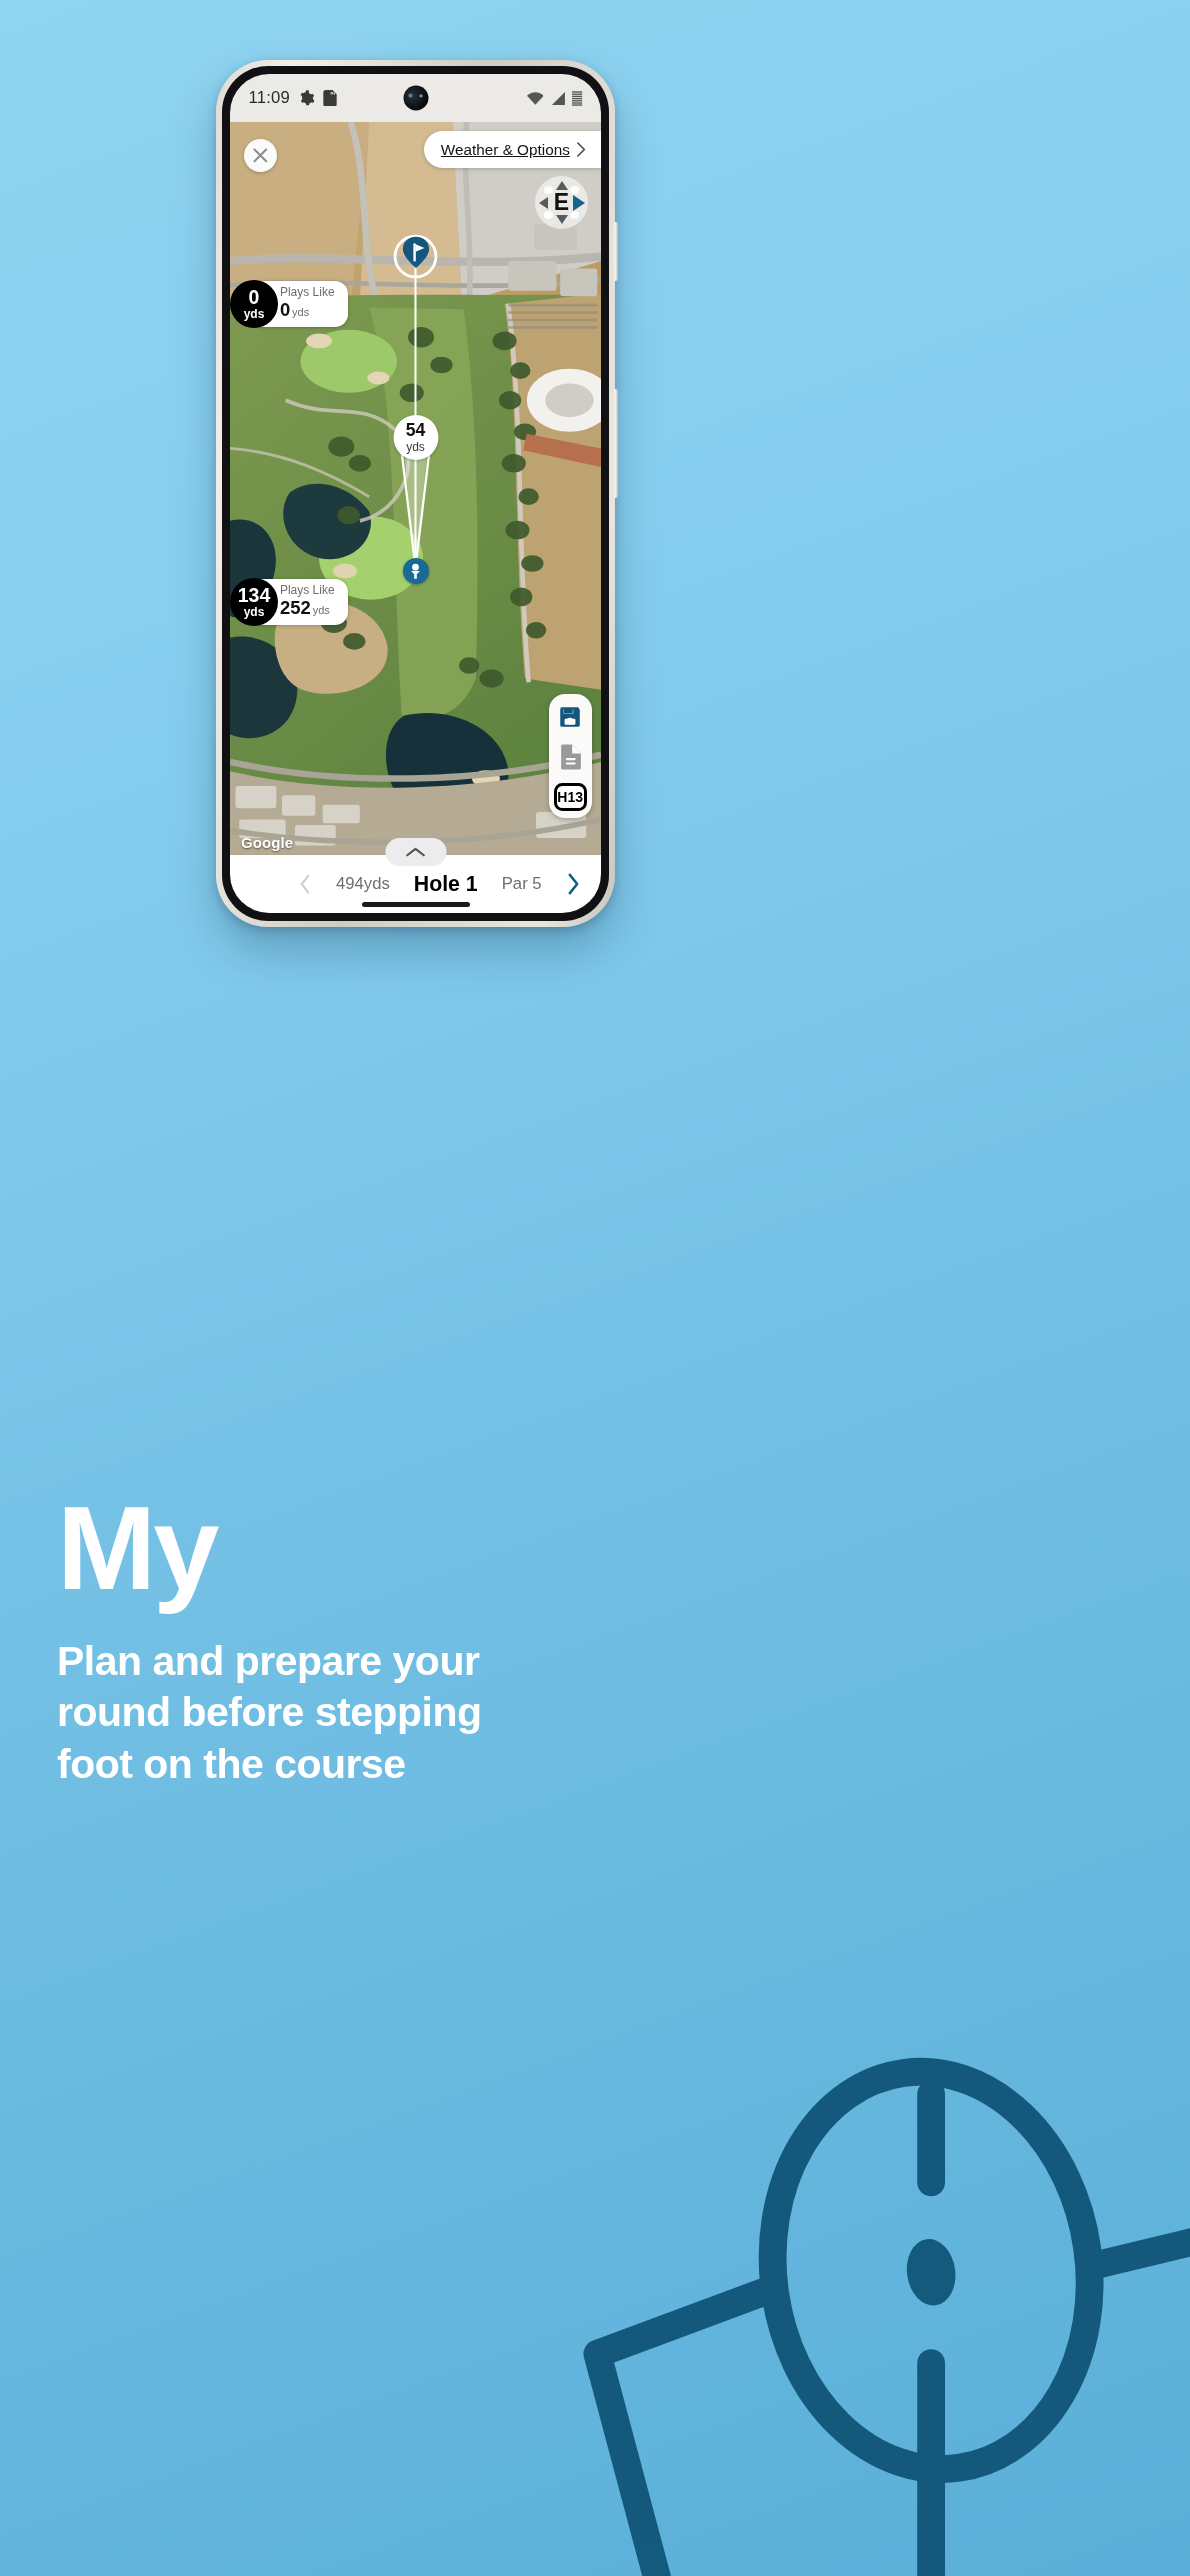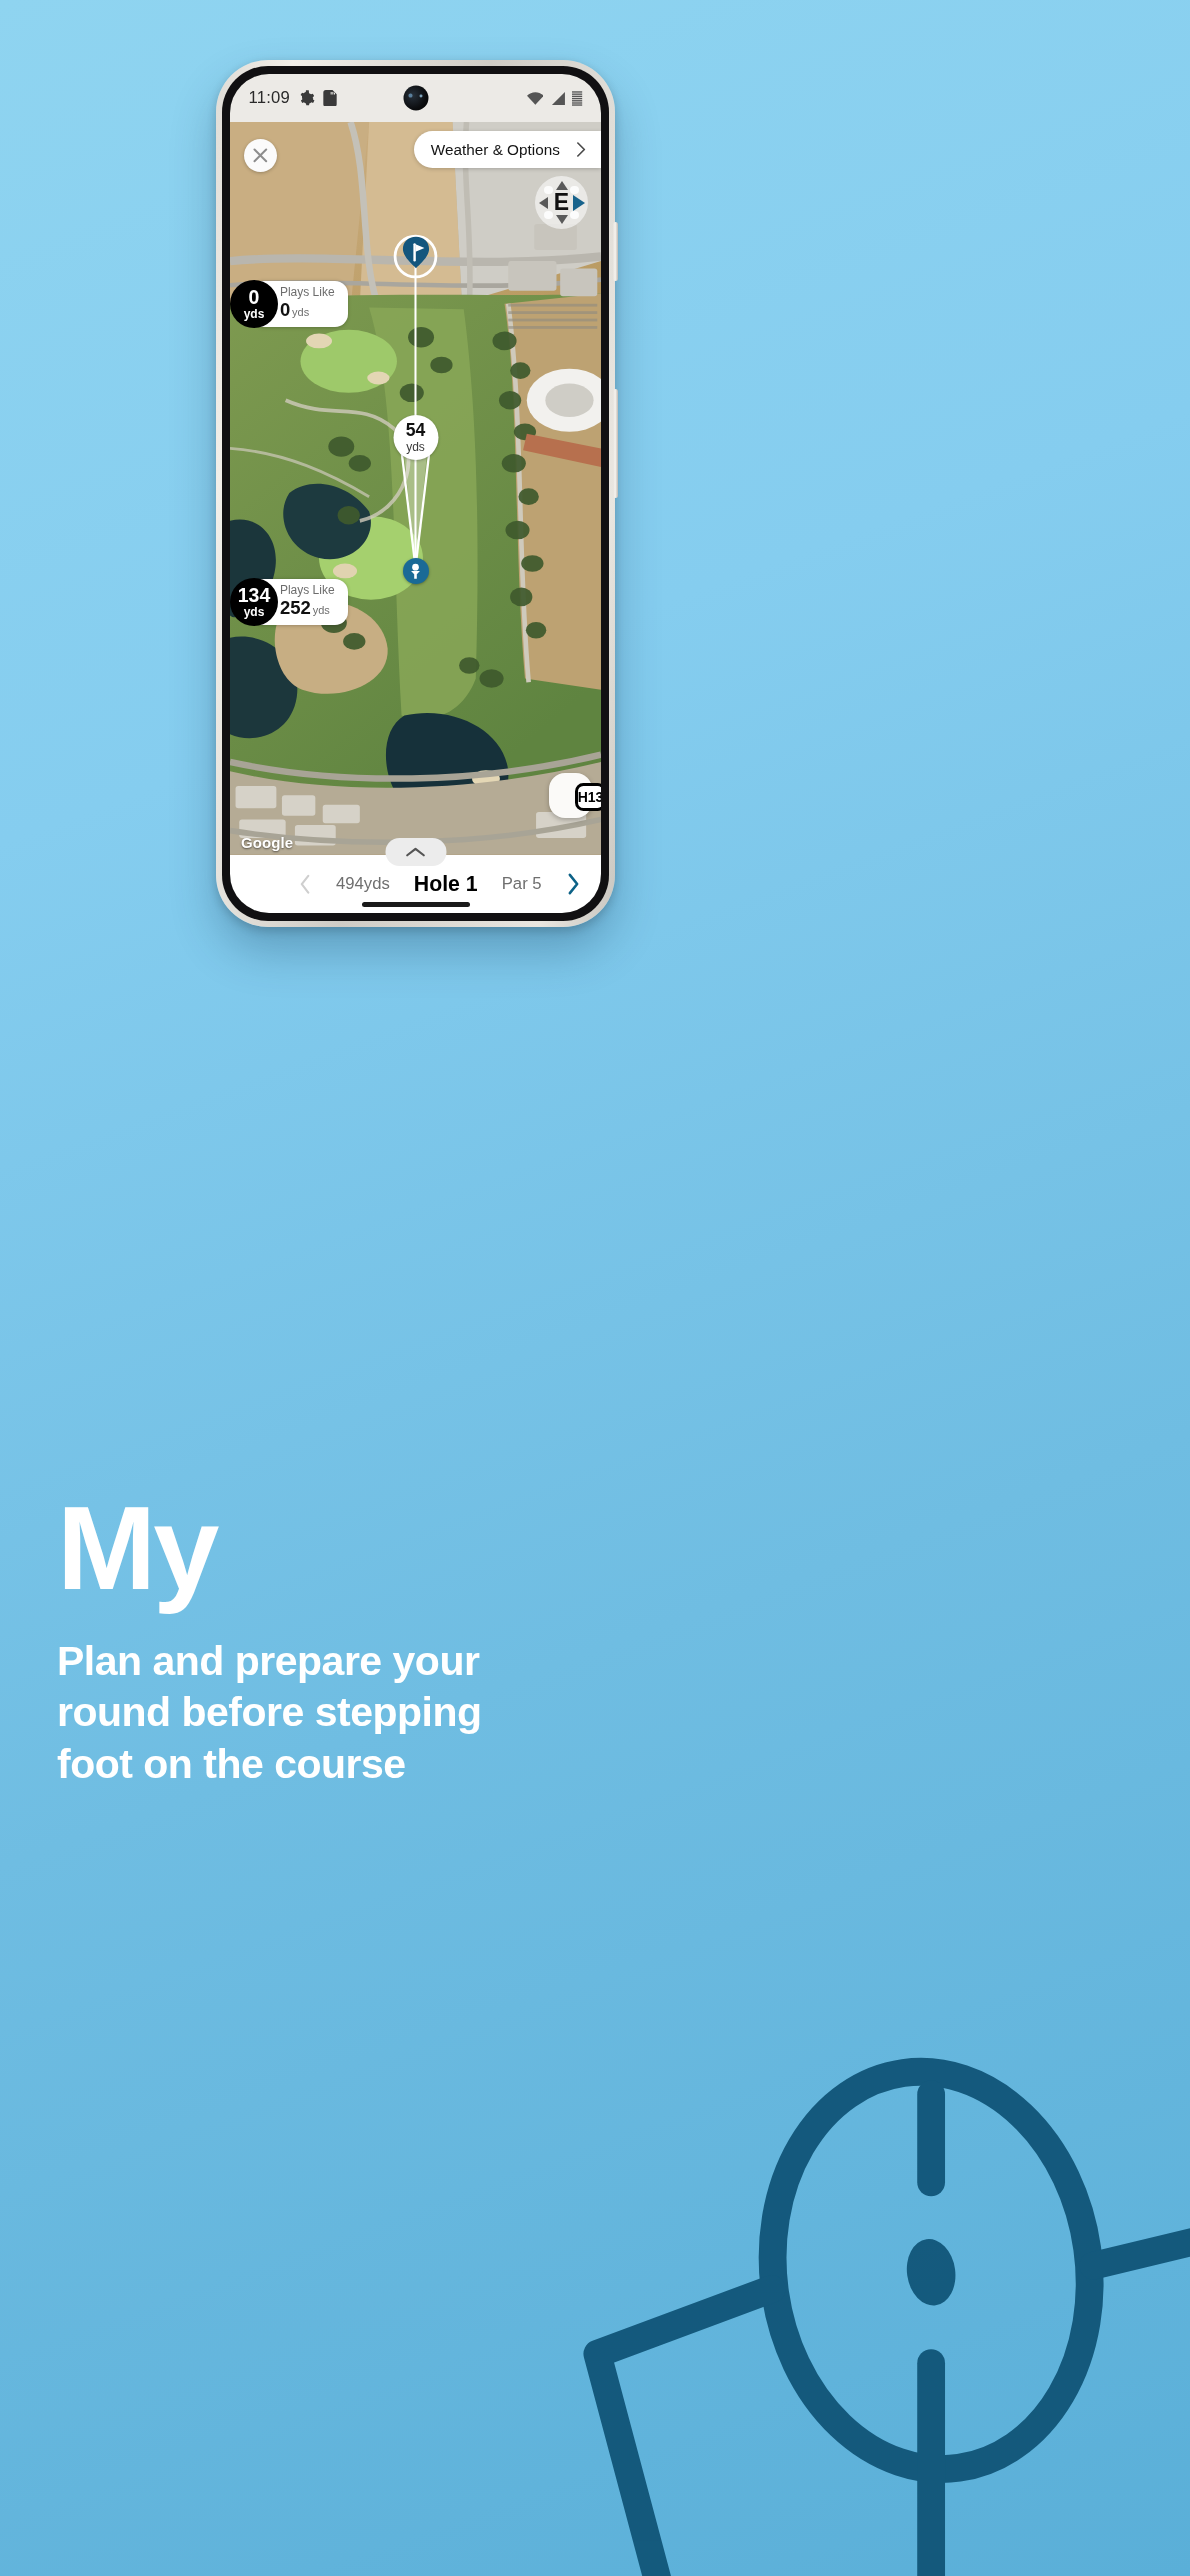--- a/index.html
+++ b/index.html
@@ -61,23 +61,24 @@
   .map-ui { position:absolute; inset:0; }
 
   .close-btn {
     position:absolute; left:14px; top:16.7px; width:33px; height:33px; border-radius:50%;
     background:#fbfbfb; display:flex; align-items:center; justify-content:center;
     box-shadow:0 0.9px 3.7px rgba(0,0,0,.25);
   }
   .weather-btn {
     position:absolute; right:0; top:9.3px; height:37px;
     background:#fff; border-radius:20.4px 0 0 20.4px; padding:0 15px 0 16.7px;
-    display:flex; align-items:center; gap:16px;
+    display:flex; align-items:center; gap:6px;
     font-size:15.3px; color:#141414; white-space:nowrap;
     box-shadow:0 0.9px 4.6px rgba(0,0,0,.2);
+    text-decoration:underline;
   }
 
   .compass {
     position:absolute; right:13px; top:54px; width:53px; height:53px; border-radius:50%;
     background:rgba(250,250,250,.62);
     display:flex; align-items:center; justify-content:center;
   }
   .compass .letter { font-size:23px; font-weight:700; color:#111; line-height:1; }
   .cdir { position:absolute; width:0; height:0; }
   .cdir.n { top:4.6px; left:50%; transform:translateX(-50%);
@@ -127,21 +128,21 @@
   
   .pin-marker { position:absolute; left:50%; top:113px; transform:translateX(-50%); width:43px; height:43px; }
   .tee-marker { position:absolute; left:50%; top:436px; transform:translateX(-50%);
     width:26px; height:26px; border-radius:50%; background:#1a6a96;
     display:flex; align-items:center; justify-content:center; box-shadow:0 0.9px 2.8px rgba(0,0,0,.35); }
 
   
   .tool-stack {
     position:absolute; right:9.3px; bottom:37px; width:43px;
     background:#fbfaf8; border-radius:16px; padding:9.3px 0 7.4px;
-    display:flex; flex-direction:row; align-items:center; gap:13px;
+    display:flex; flex-direction:column; align-items:center; gap:13px;
     box-shadow:0 1.9px 5.6px rgba(0,0,0,.25);
   }
   .hole-badge {
     width:33px; height:28px; border:3.2px solid #000; border-radius:8.3px;
     display:flex; align-items:center; justify-content:center;
     font-size:14px; font-weight:700; color:#000; background:#fff;
   }
 
   .google-wm {
     position:absolute; left:11px; bottom:3.7px; color:#fff; font-size:15px;

